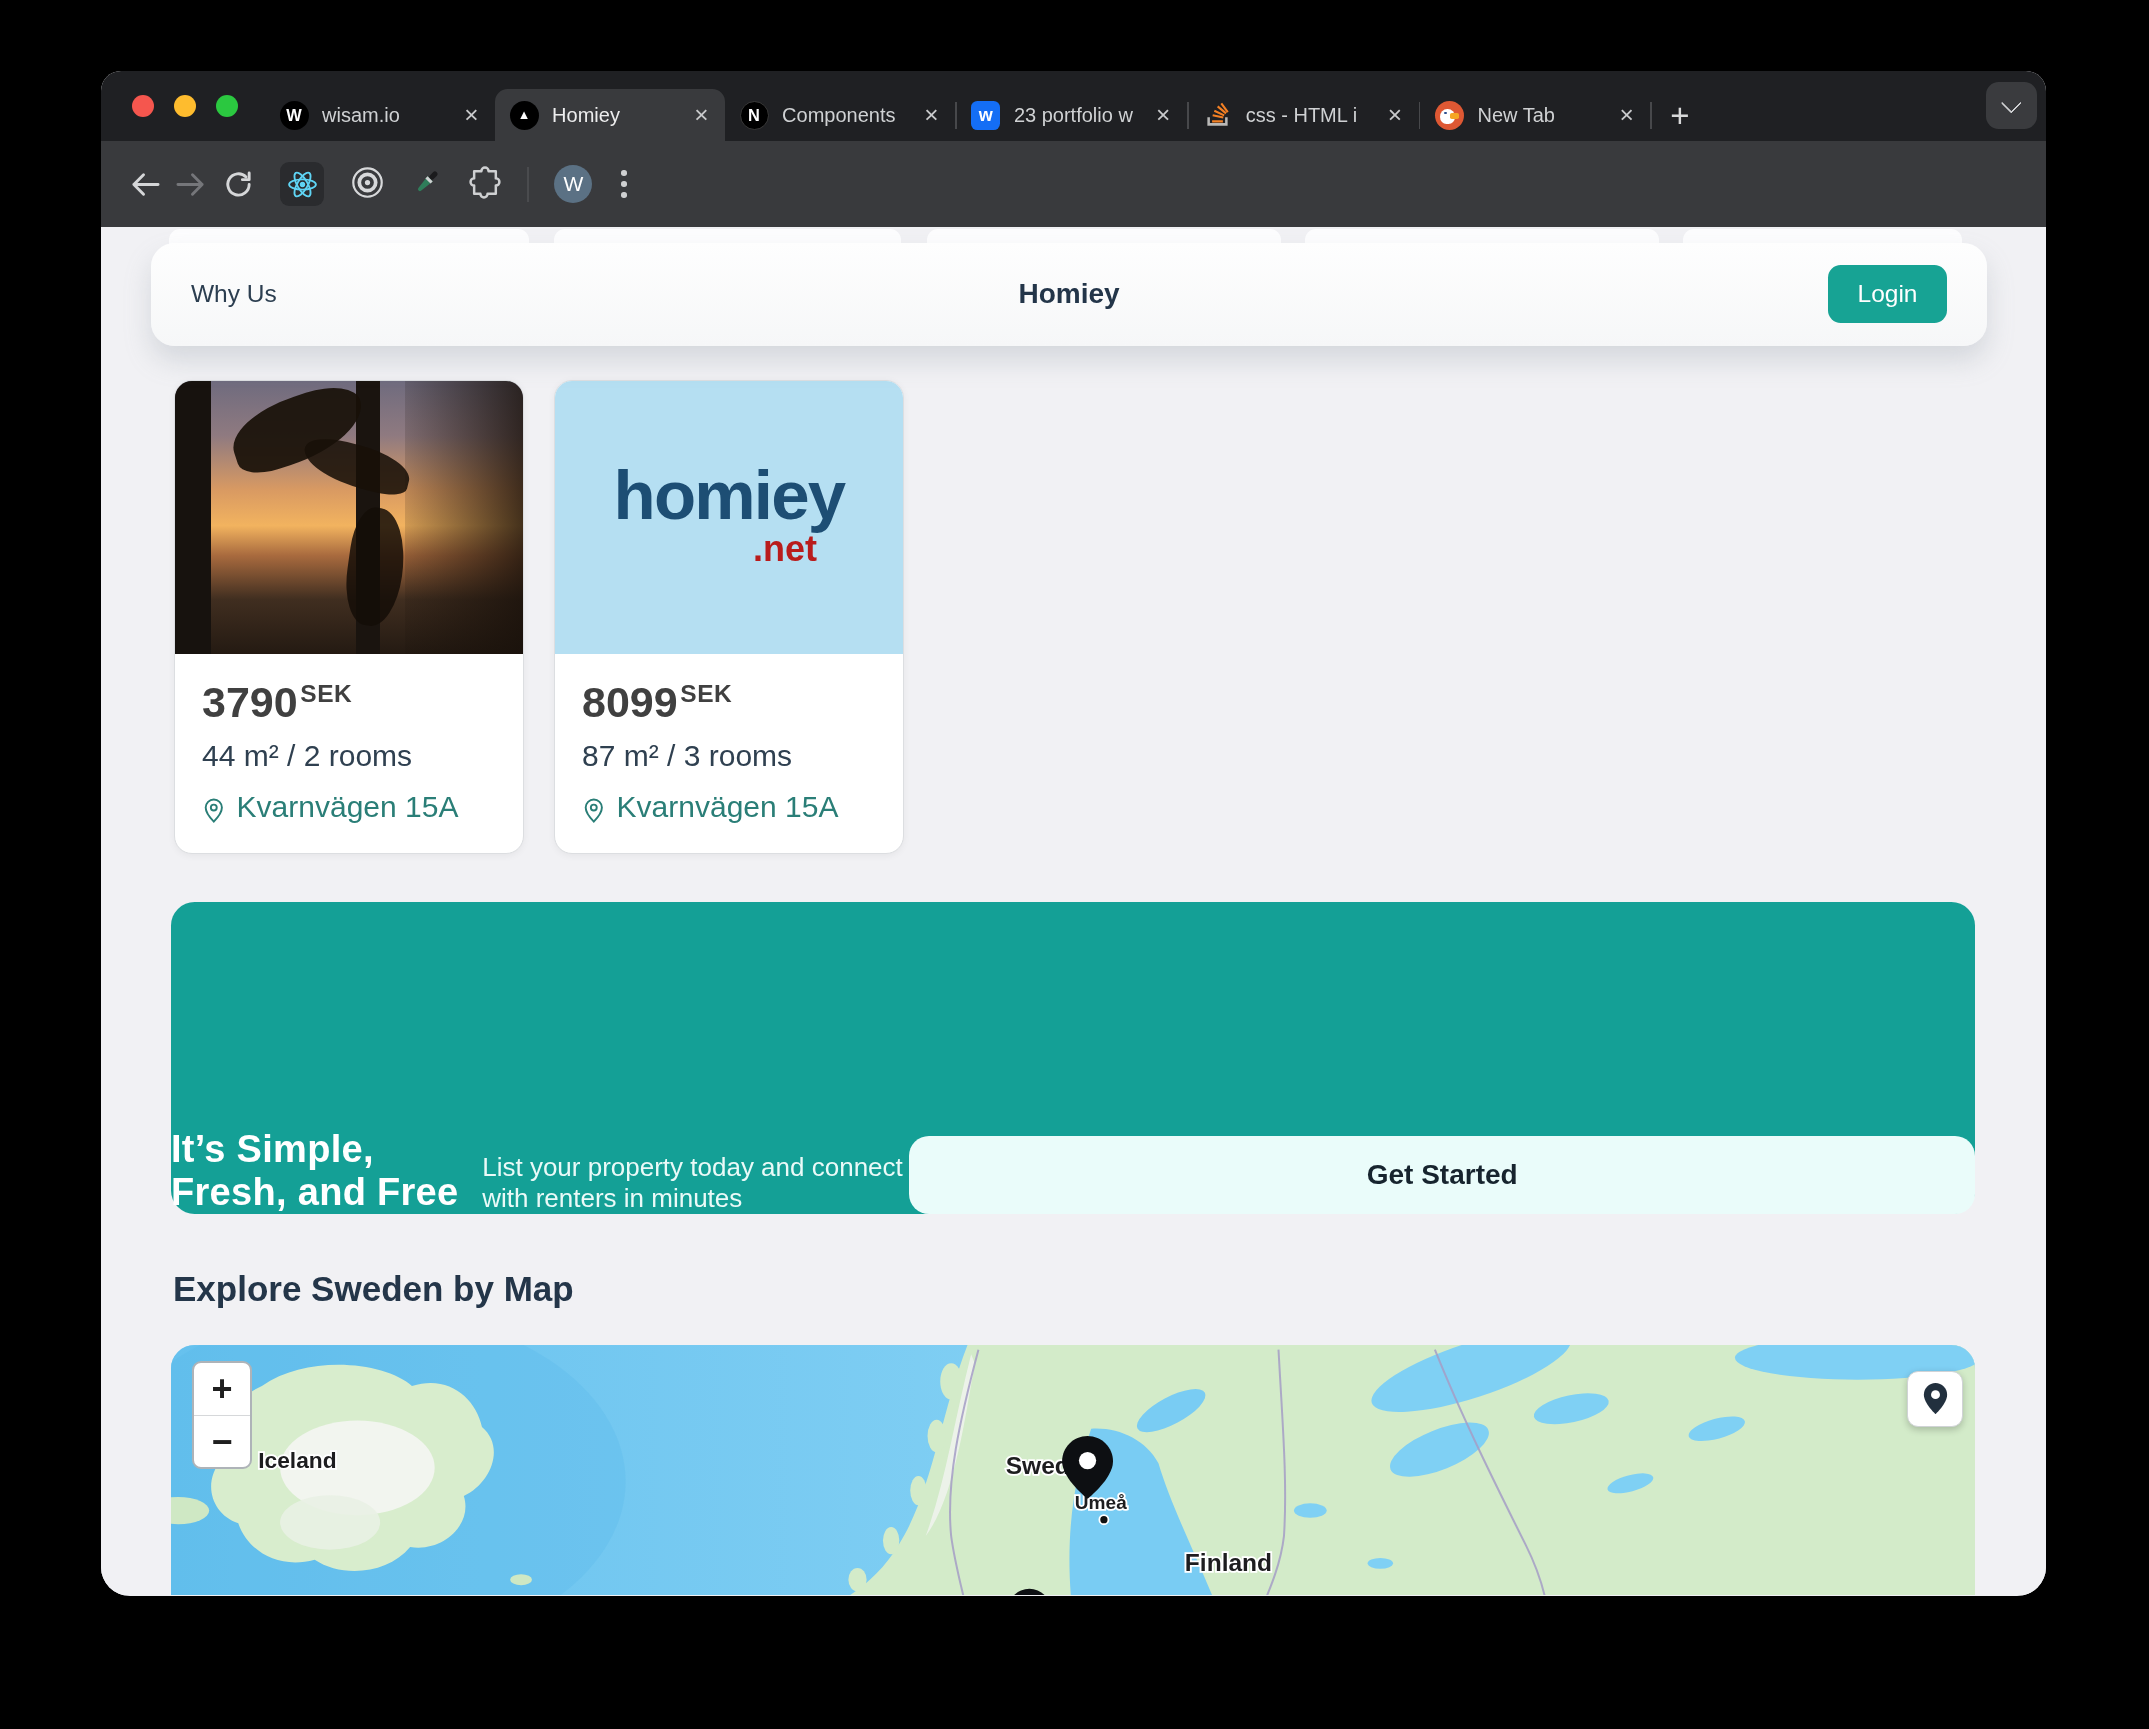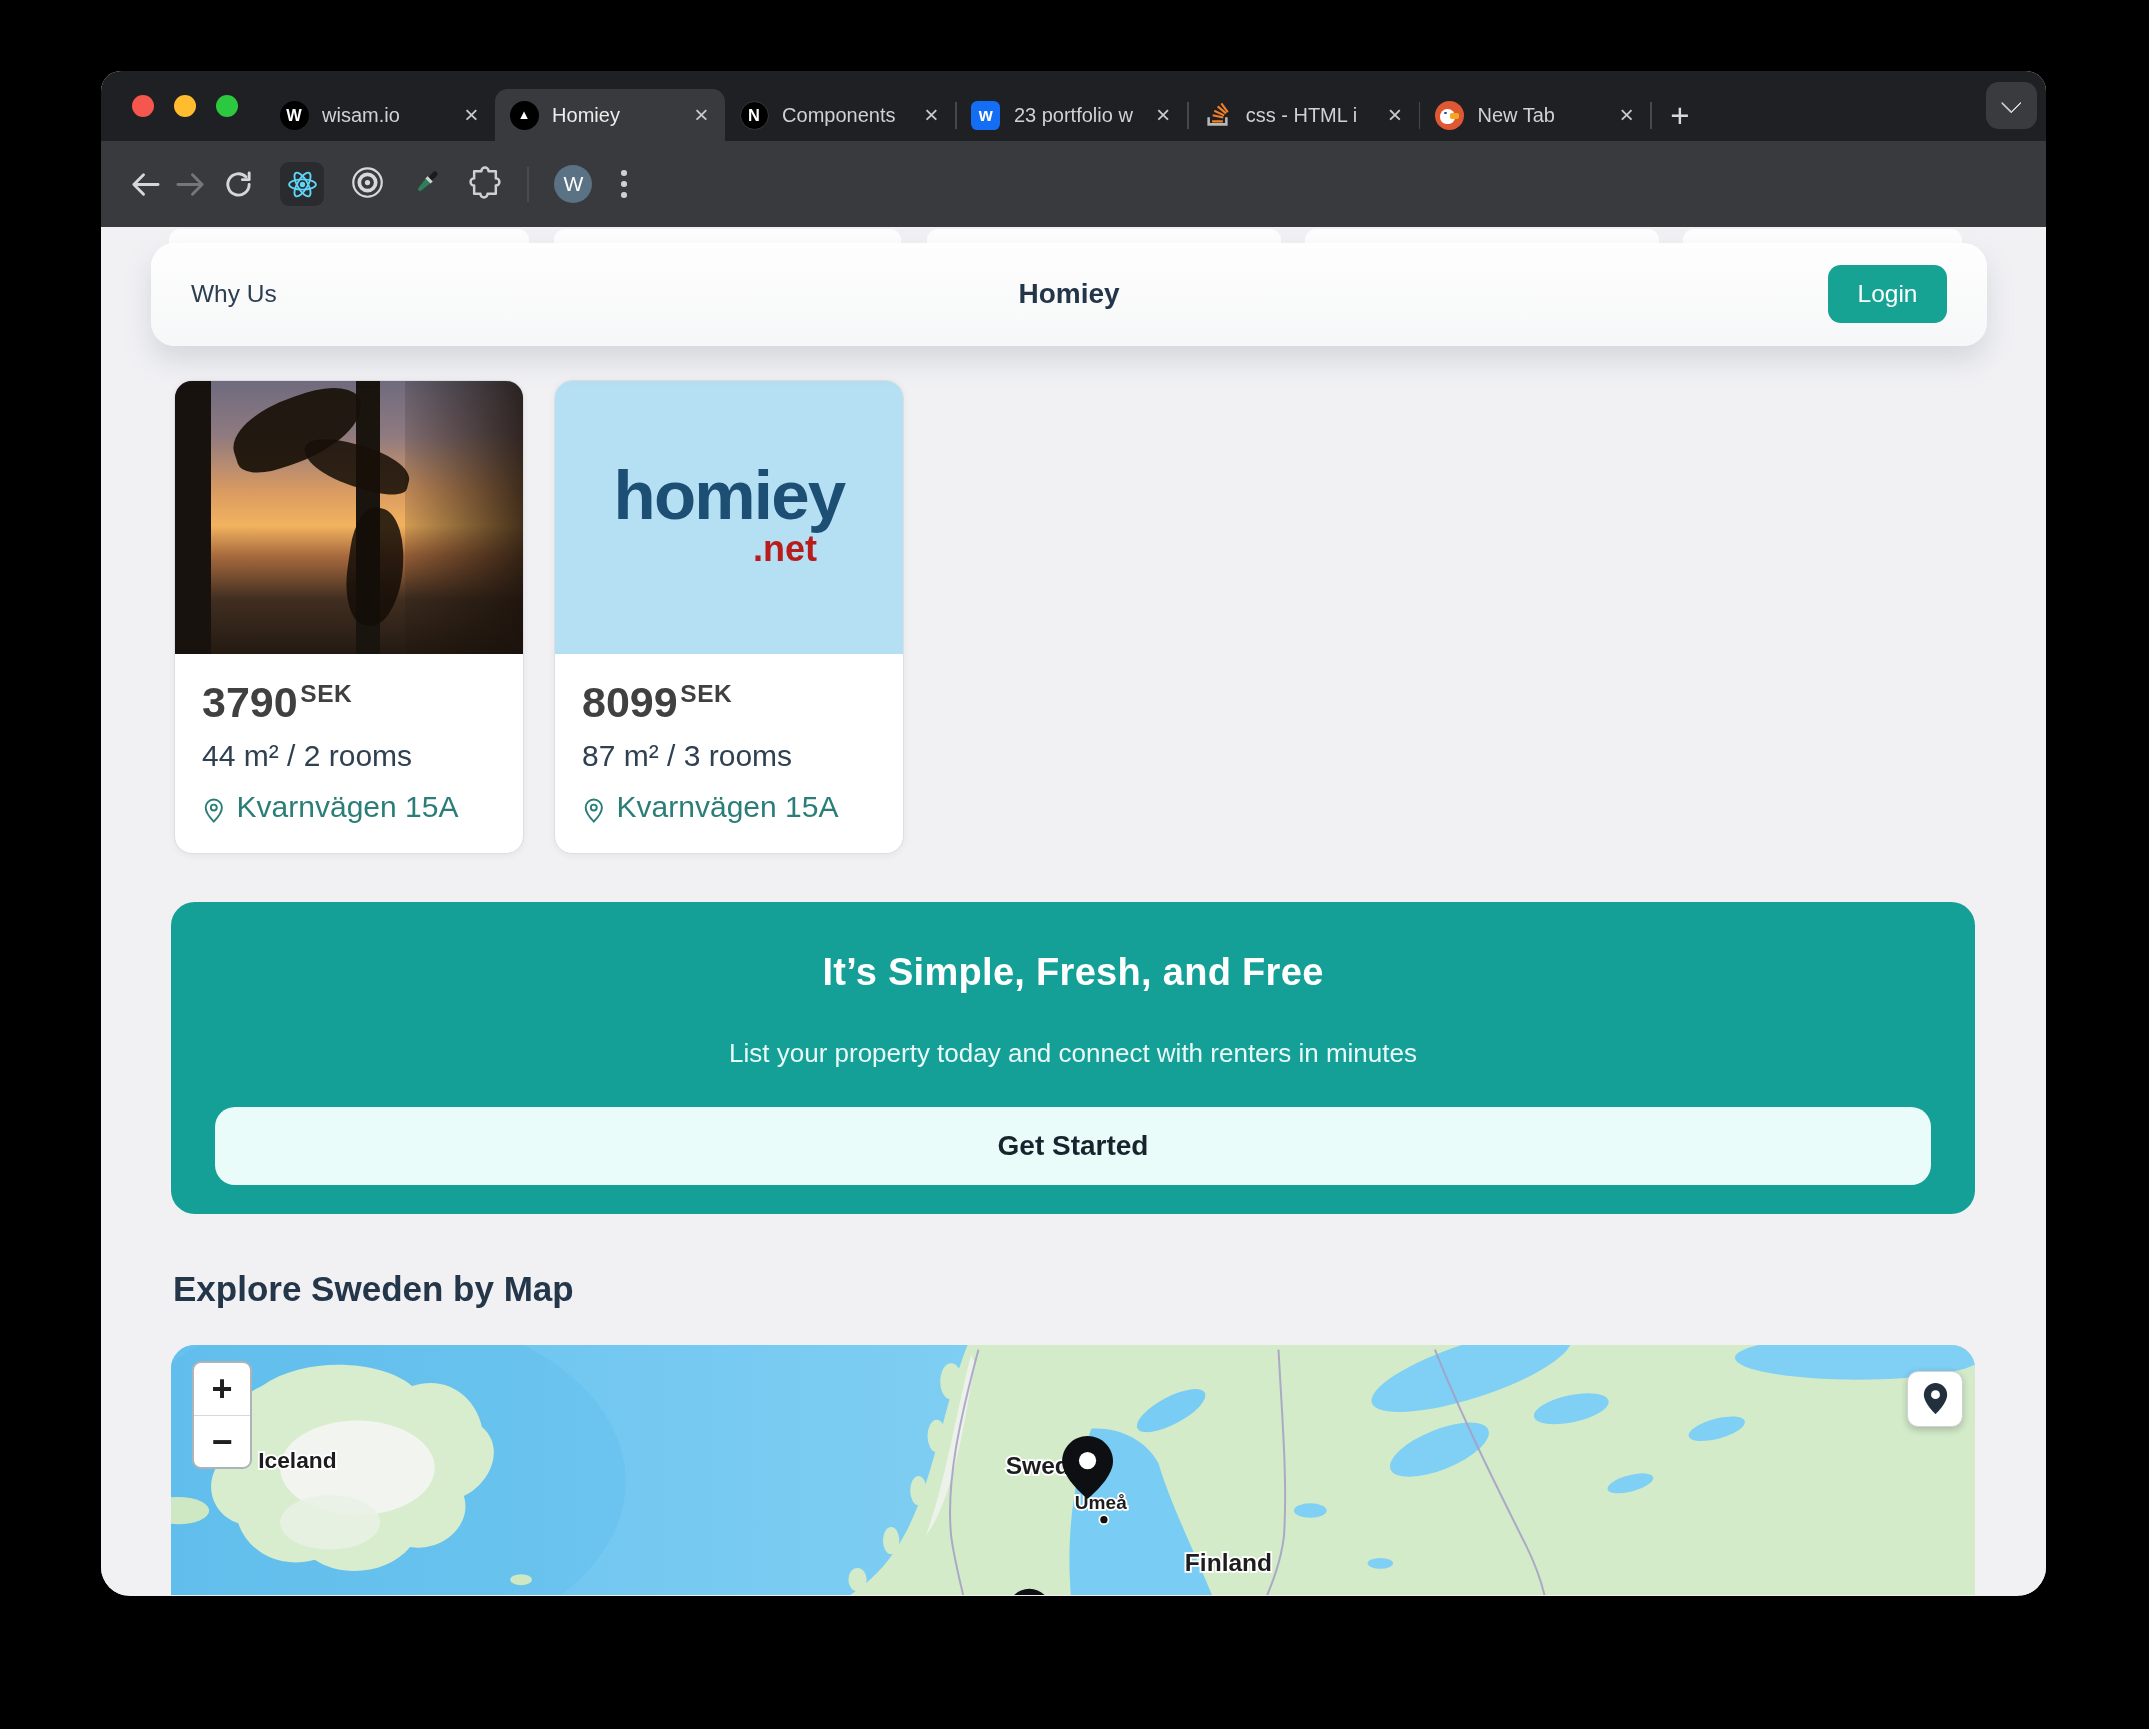--- a/index.html
+++ b/index.html
@@ -99,21 +99,21 @@
               transform:rotate(18deg); border-radius:11px; }
 
   .card-info { padding:23.6px 27px 29px; }
   .price { color:#404040; font-size:43px; font-weight:600; }
   .price .cur { font-size:24.5px; position:relative; top:-14.5px; margin-left:2.7px; letter-spacing:0.5px; }
   .details { margin-top:12.7px; font-size:30px; color:#2f4050; }
   .addr { margin-top:16.4px; display:flex; align-items:flex-end; gap:11px; color:#2a7e77; font-size:30px; }
 
   
   .cta { position:absolute; left:70px; top:675px; width:1804px; height:312px; border-radius:23.6px;
-         background:#14a096; display:flex; flex-direction:column; align-items:center; padding-top:49px; }
+         background:#14a096; display:flex; flex-direction:row; align-items:flex-end; padding-top:49px; }
   .cta-title { color:#fff; font-size:38px; font-weight:700; letter-spacing:0.3px; }
   .cta-sub { margin-top:44px; color:#eafaf8; font-size:26px; }
   .cta-btn { margin-top:38px; width:1716px; height:78px; border-radius:20px; background:#eafcfa;
              color:#17242e; font-size:28px; font-weight:700; display:grid; place-items:center; }
 
   
   .map-heading { position:absolute; left:72px; top:1042px; font-size:35px; font-weight:700; color:#243649; }
   .map { position:absolute; left:70px; top:1118px; width:1804px; height:250px; border-radius:23.6px 23.6px 0 0;
          overflow:hidden; background:#7ccdf2; }
   .map svg.mapsvg { position:absolute; left:0; top:0; }

